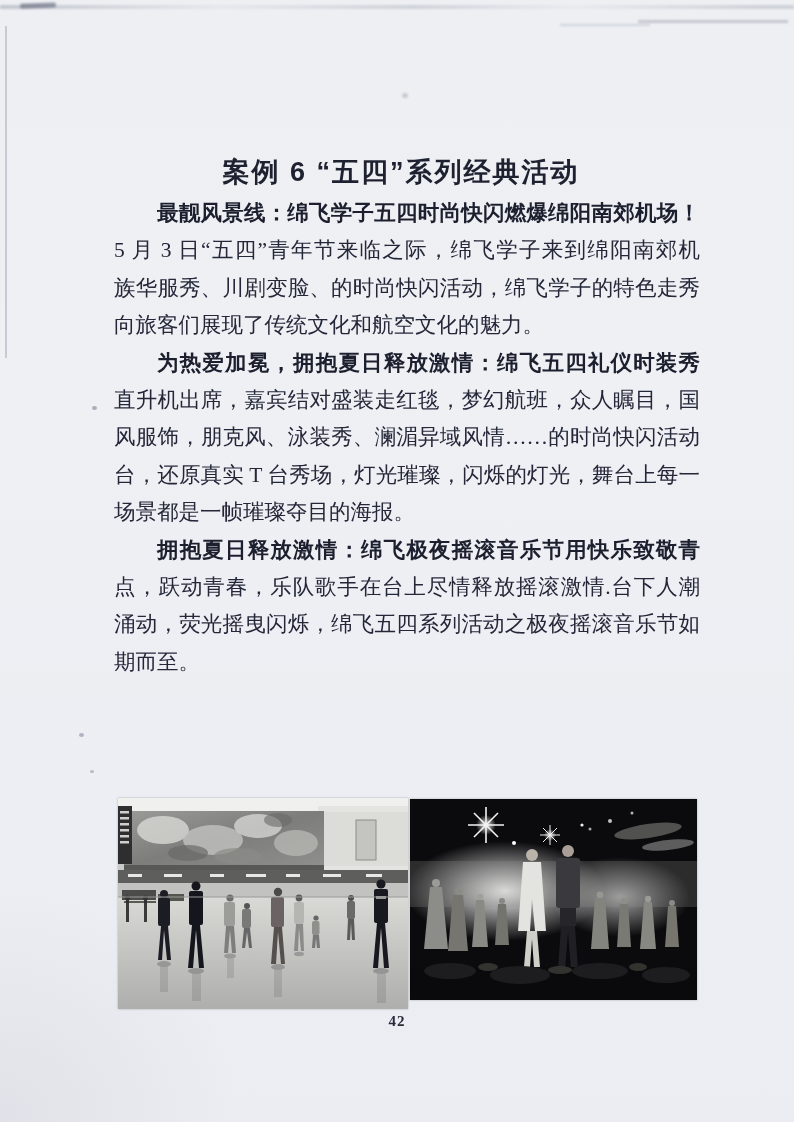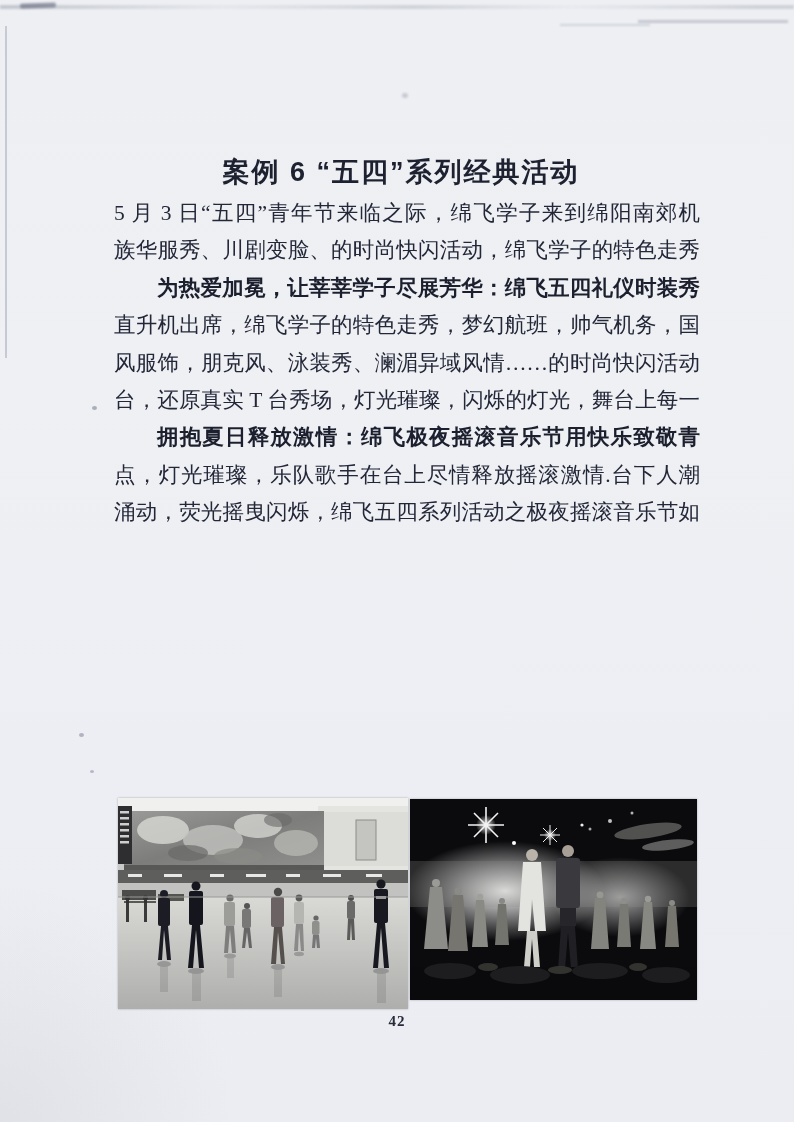--- a/index.html
+++ b/index.html
@@ -64,31 +64,35 @@
   <div class="art dot d2"></div>
   <div class="art dot d3"></div>
   <div class="art dot d4"></div>
   <div class="art dot d5"></div>
   <div class="art vignette"></div>
 
   <h1 class="title">案例 6 “五四”系列经典活动</h1>
 
   <div class="textblock">
 
+    <div class="tline ind b">最靓风景线：绵飞学子五四时尚快闪燃爆绵阳南郊机场！</div>
     <div class="tline">5 月 3 日“五四”青年节来临之际，绵飞学子来到绵阳南郊机</div>
     <div class="tline">族华服秀、川剧变脸、的时尚快闪活动，绵飞学子的特色走秀</div>
-
-    <div class="tline ind b">为热爱加冕，让莘莘学子尽展芳华：绵飞五四礼仪时装秀</div>
-    <div class="tline">直升机出席，绵飞学子的特色走秀，梦幻航班，帅气机务，国</div>
+    <div class="tline end">向旅客们展现了传统文化和航空文化的魅力。</div>
+
+    <div class="tline ind b">为热爱加冕，拥抱夏日释放激情：绵飞五四礼仪时装秀</div>
+    <div class="tline">直升机出席，嘉宾结对盛装走红毯，梦幻航班，众人瞩目，国</div>
     <div class="tline">风服饰，朋克风、泳装秀、澜湄异域风情……的时尚快闪活动</div>
     <div class="tline">台，还原真实 T 台秀场，灯光璀璨，闪烁的灯光，舞台上每一个</div>
+    <div class="tline end">场景都是一帧璀璨夺目的海报。</div>
 
     <div class="tline ind b">拥抱夏日释放激情：绵飞极夜摇滚音乐节用快乐致敬青</div>
-    <div class="tline">点，灯光璀璨，乐队歌手在台上尽情释放摇滚激情.台下人潮</div>
+    <div class="tline">点，跃动青春，乐队歌手在台上尽情释放摇滚激情.台下人潮</div>
     <div class="tline">涌动，荧光摇曳闪烁，绵飞五四系列活动之极夜摇滚音乐节如</div>
+    <div class="tline end">期而至。</div>
   </div>
 
   <div class="photo photo-left">
     <svg viewBox="0 0 290 211" preserveAspectRatio="none">
       <defs>
         <linearGradient id="floorG" x1="0" y1="0" x2="0" y2="1">
           <stop offset="0" stop-color="#d9d9d6"></stop>
             <stop offset="1" stop-color="#aeaeac"></stop>
         </linearGradient>
         <linearGradient id="bbG" x1="0" y1="0" x2="1" y2="1">

